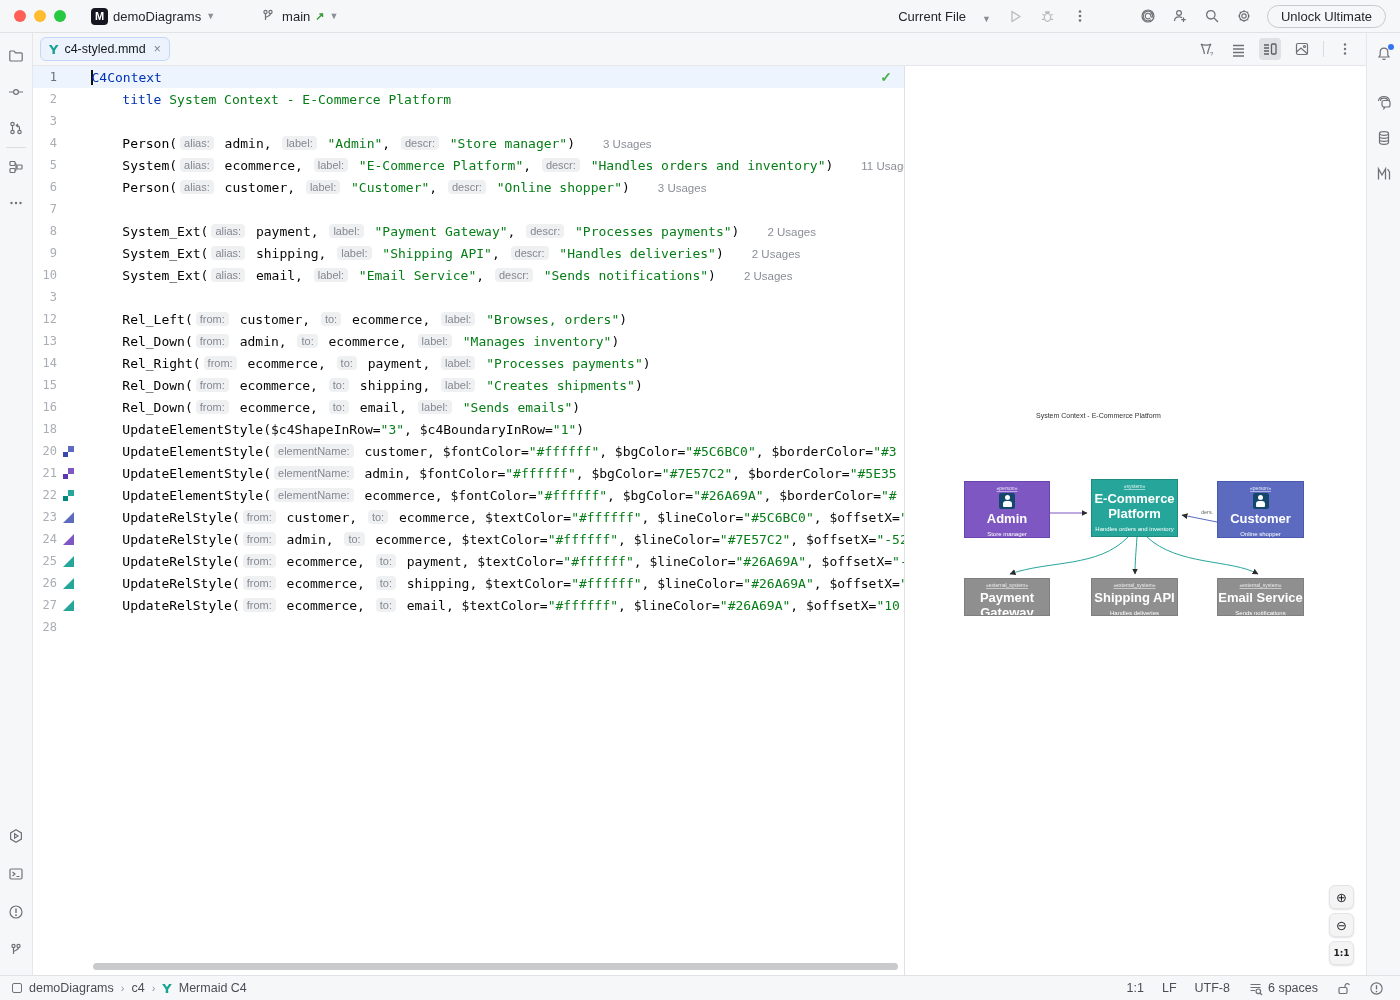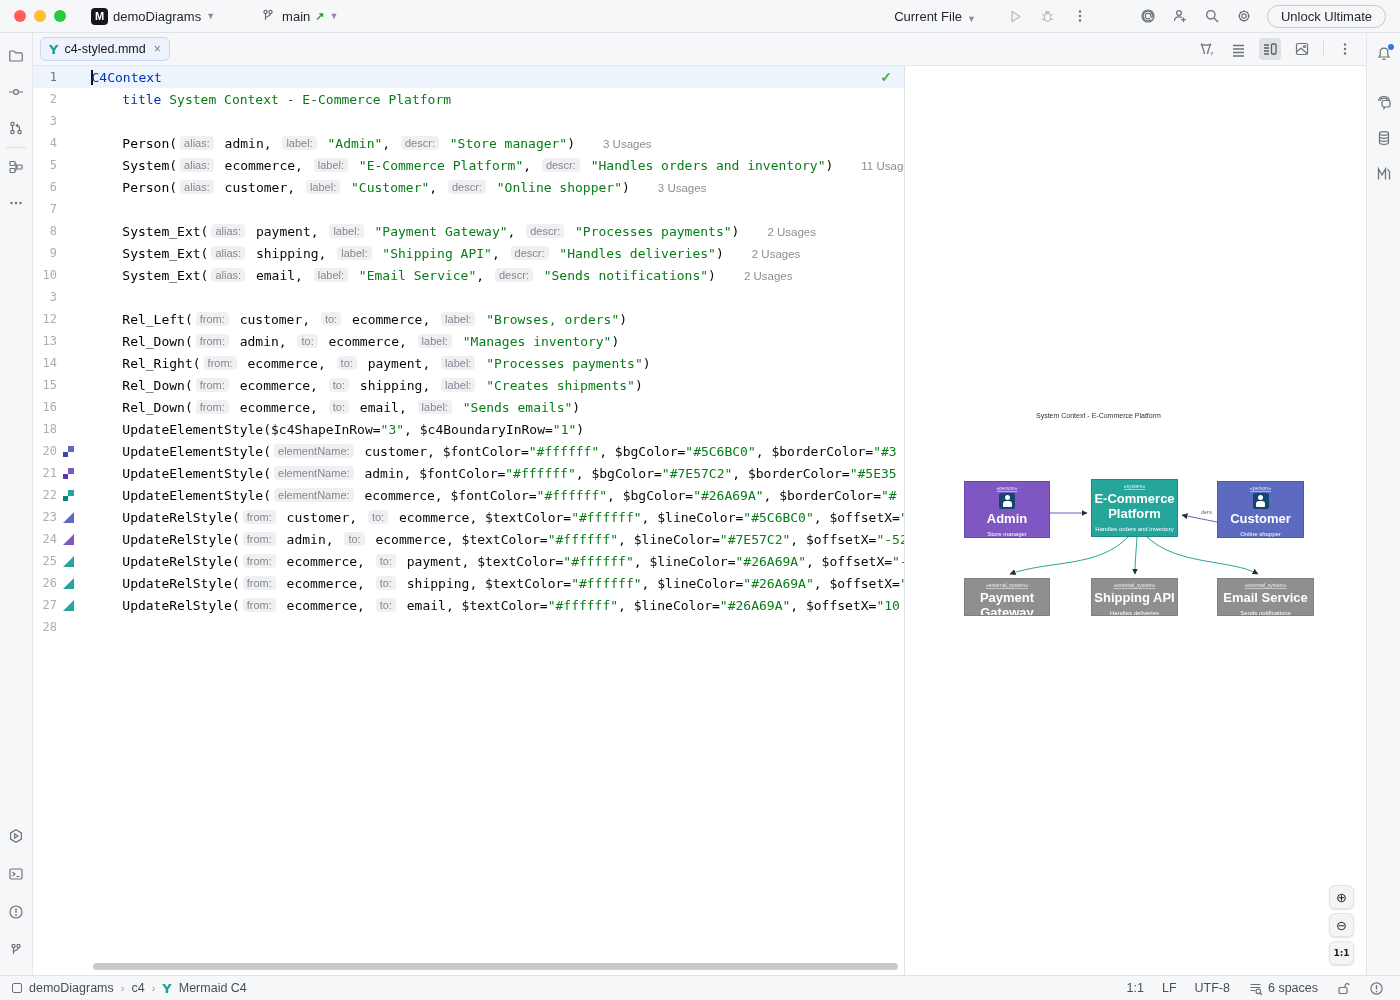--- a/index.html
+++ b/index.html
@@ -18,21 +18,21 @@
   .proj-icon { width:17px; height:17px; border-radius:4px; background:#16161f; color:#fff;
     font-weight:bold; font-size:11px; display:flex; align-items:center; justify-content:center; }
   .chev { color:#8a8e96; font-size:9px; }
   .arrow-up { color:#3a9a3a; font-size:11px; font-weight:bold; }
   .tb-right { margin-left:auto; display:flex; align-items:center; gap:14px; padding-right:14px; }
   .tb-ico { width:18px; height:18px; display:flex; align-items:center; justify-content:center; color:#6e7277; }
   .tb-ico.disabled { opacity:.45; }
   .tb-ico svg { display:block; }
   .unlock-pill { border:1px solid #c6c9cd; border-radius:13px; padding:3px 13px; font-size:13px;
     color:#23262b; background:transparent; }
-  .runcfg { display:flex; align-items:flex-end; gap:5px; font-size:13px; color:#23262b; margin-right:17px; }
+  .runcfg { display:flex; align-items:flex-end; gap:16px; font-size:13px; color:#23262b; margin-right:2px; }
 
   
   .stripe-left { position:absolute; left:0; top:33px; width:33px; height:942px;
     background:#f6f7f8; border-right:1px solid #e6e7ea; display:flex; flex-direction:column; align-items:center; }
   .stripe-right { position:absolute; left:1366px; top:33px; width:34px; height:942px;
     background:#f6f7f8; border-left:1px solid #e6e7ea; display:flex; flex-direction:column; align-items:center; }
   .st-ico { width:26px; height:26px; display:flex; align-items:center; justify-content:center;
     color:#6e7277; border-radius:5px; margin:2px 0; position:relative; }
   .st-div { width:20px; height:1px; background:#dcdde1; margin:4px 0; }
   .st-spacer { flex:1; }
@@ -500,21 +500,21 @@
         <div class="node" style="left: 58px; top: 512px; width: 86px; height: 38px; background: rgb(143, 143, 143); border: 0.5px solid rgb(127, 127, 127);">
           <div class="stereo">«external_system»</div>
           <div class="nname">Payment Gateway</div>
           <div class="ndesc">Processes payments</div>
         </div>
         <div class="node" style="left: 185px; top: 512px; width: 87px; height: 38px; background: rgb(143, 143, 143); border: 0.5px solid rgb(127, 127, 127);">
           <div class="stereo">«external_system»</div>
           <div class="nname">Shipping API</div>
           <div class="ndesc">Handles deliveries</div>
         </div>
-        <div class="node" style="left: 311px; top: 512px; width: 97px; height: 38px; background: rgb(143, 143, 143); border: 0.5px solid rgb(127, 127, 127);">
+        <div class="node" style="left: 311px; top: 512px; width: 87px; height: 38px; background: rgb(143, 143, 143); border: 0.5px solid rgb(127, 127, 127);">
           <div class="stereo">«external_system»</div>
           <div class="nname">Email Service</div>
           <div class="ndesc">Sends notifications</div>
         </div>
       </div>
     <div class="edge-frag" style="left: 295px; top: 443px;">ders.</div>
     <div class="zoom-ctrls">
       <div class="zbtn">⊕</div>
       <div class="zbtn">⊖</div>
       <div class="zbtn ratio">1:1</div>

